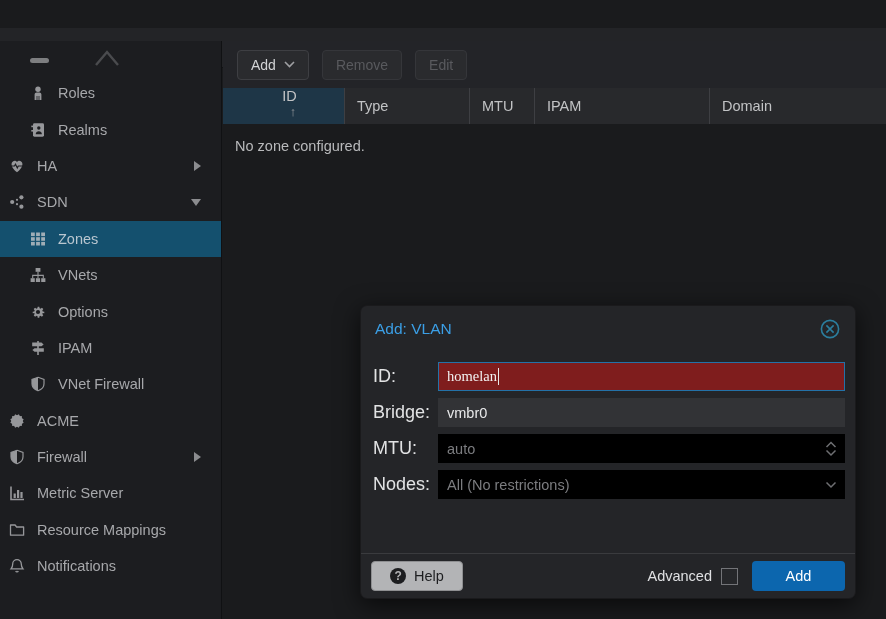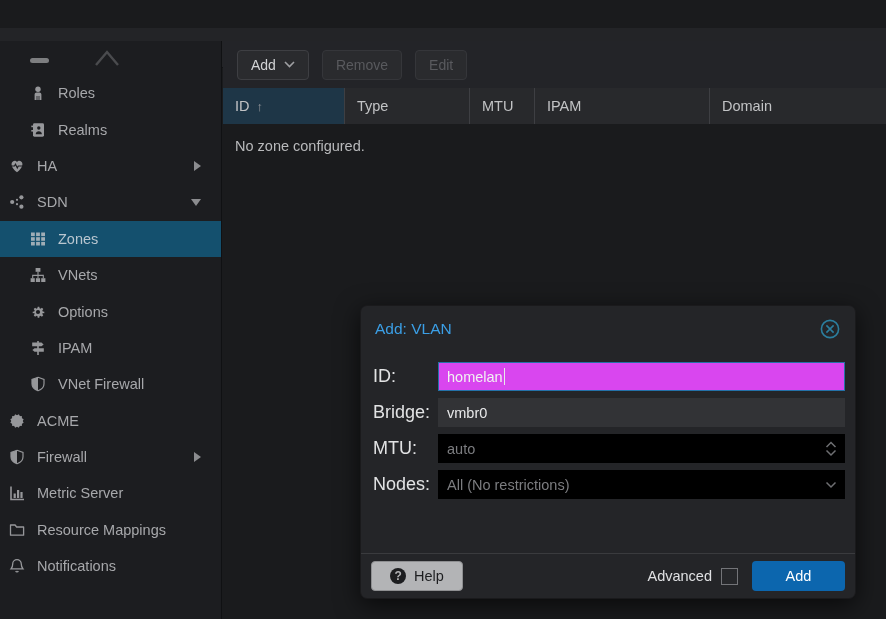--- a/index.html
+++ b/index.html
@@ -56,21 +56,21 @@
   #dlg-header { height:45px; display:flex; align-items:center; padding:0 14px; }
   #dlg-title { color:#3b9fe6; font-size:15.5px; flex:1; }
   #dlg-close { width:22px; height:22px; cursor:pointer; display:inline-flex; }
   #dlg-body { padding:11px 10px 0 12px; }
   .form-row { display:flex; align-items:center; height:29px; margin-bottom:7px; }
   .form-row label { width:65px; font-size:18px; color:#e2e3e4; flex:none; }
   .fld { flex:1; height:29px; background:#323336; border:1px solid transparent;
     display:flex; align-items:center; padding:0 8px; font-size:14.5px; color:#e8e9ea;
     position:relative; cursor:text; }
   .fld.muted { background:#000000; color:#7c7d80; }
-  .fld.focused { background:#d946ef; border-color:#2472a8; color:#f2f2f2; }
+  .fld.focused { background:#7f1d1d; border-color:#2472a8; color:#f2f2f2;font-family:Liberation Serif, serif; }
   .fld .caret { width:1px; height:17px; background:#e8e9ea; margin-left:1px; }
   .fld .trigger { position:absolute; right:7px; top:0; height:100%; display:flex;
     flex-direction:column; justify-content:center; color:#6e6f72; cursor:pointer; }
   .fld.select { cursor:pointer; }
 
   #dlg-footer { position:absolute; left:0; bottom:0; width:100%; height:45px;
     border-top:1px solid #3a3b3e; display:flex; align-items:center; padding:0 10px; }
   #help-btn { height:30px; width:92px; background:#b3b4b6; border-radius:4px; border:1px solid #8e8f91;
     display:inline-flex; align-items:center; justify-content:center; gap:8px;
     color:#1d1e20; font-size:14.5px; cursor:pointer; }
@@ -267,21 +267,21 @@
         </span>
       </button>
       <button class="tbtn disabled">
         <span>Remove</span>
       </button>
       <button class="tbtn disabled">
         <span>Edit</span>
       </button>
     </div>
     <div id="grid-header">
-        <div class="hcell sorted" style="width: 122px;">
+        <div class="hcell sorted" style="width: 122px; flex-direction: column;">
           <span>ID</span>
           <span class="sort">↑</span>
         </div>
         <div class="hcell" style="width: 125px;">
           <span>Type</span>
         </div>
         <div class="hcell" style="width: 65px;">
           <span>MTU</span>
         </div>
         <div class="hcell" style="width: 175px;">

